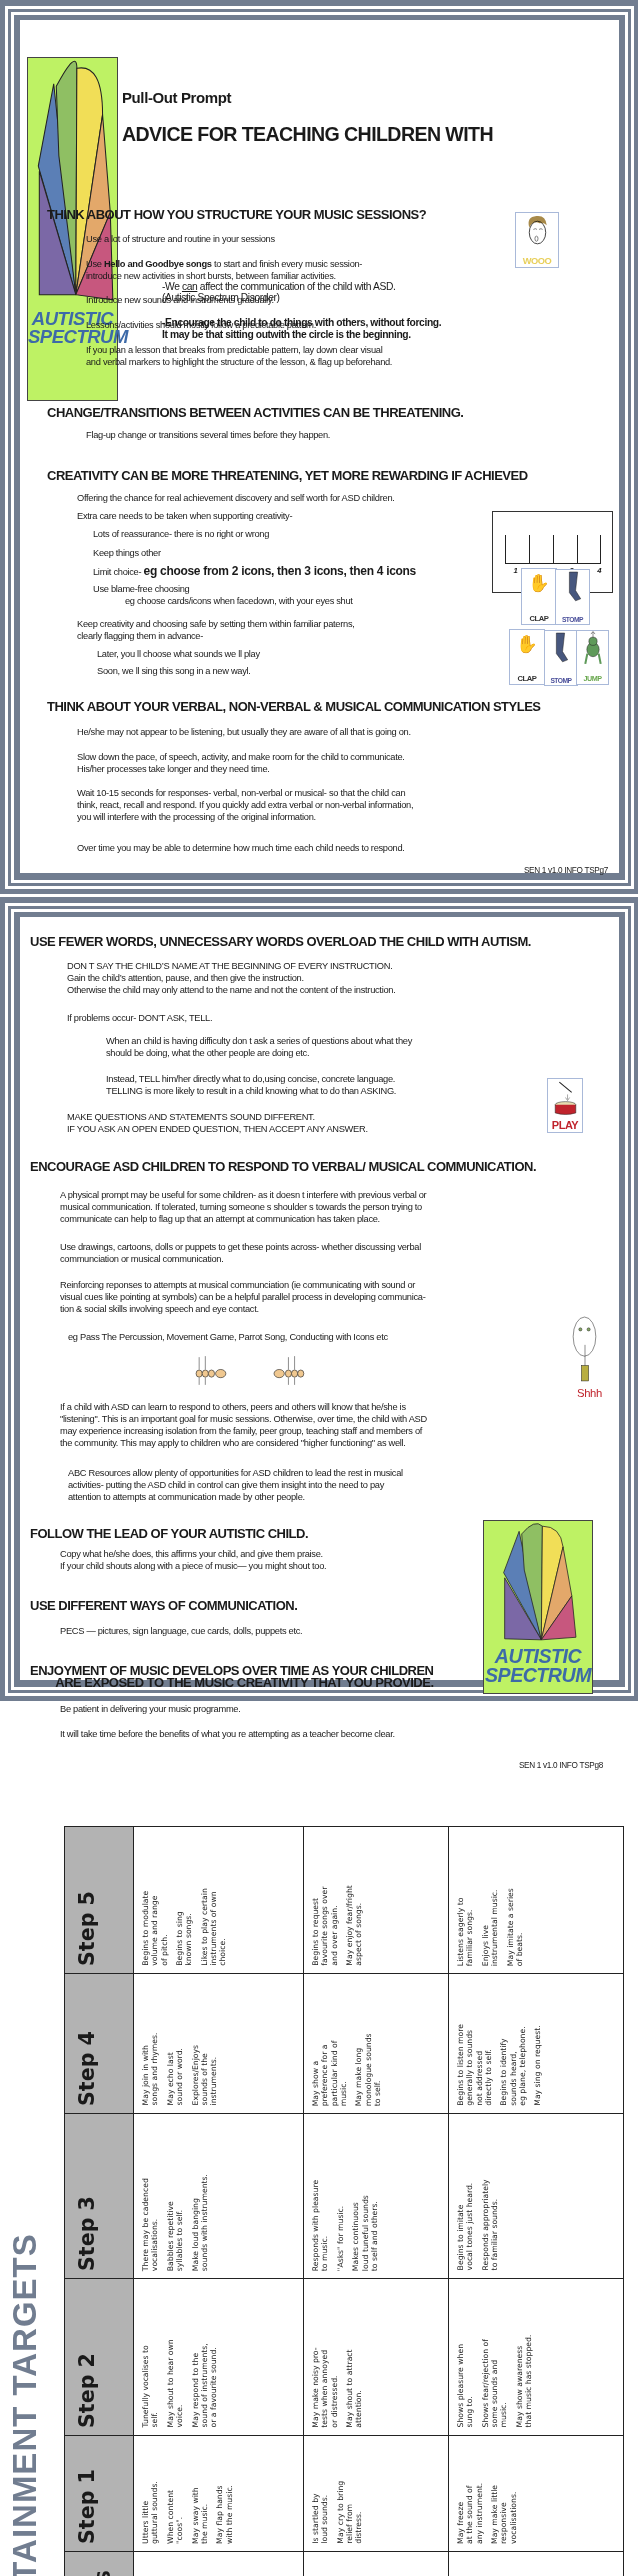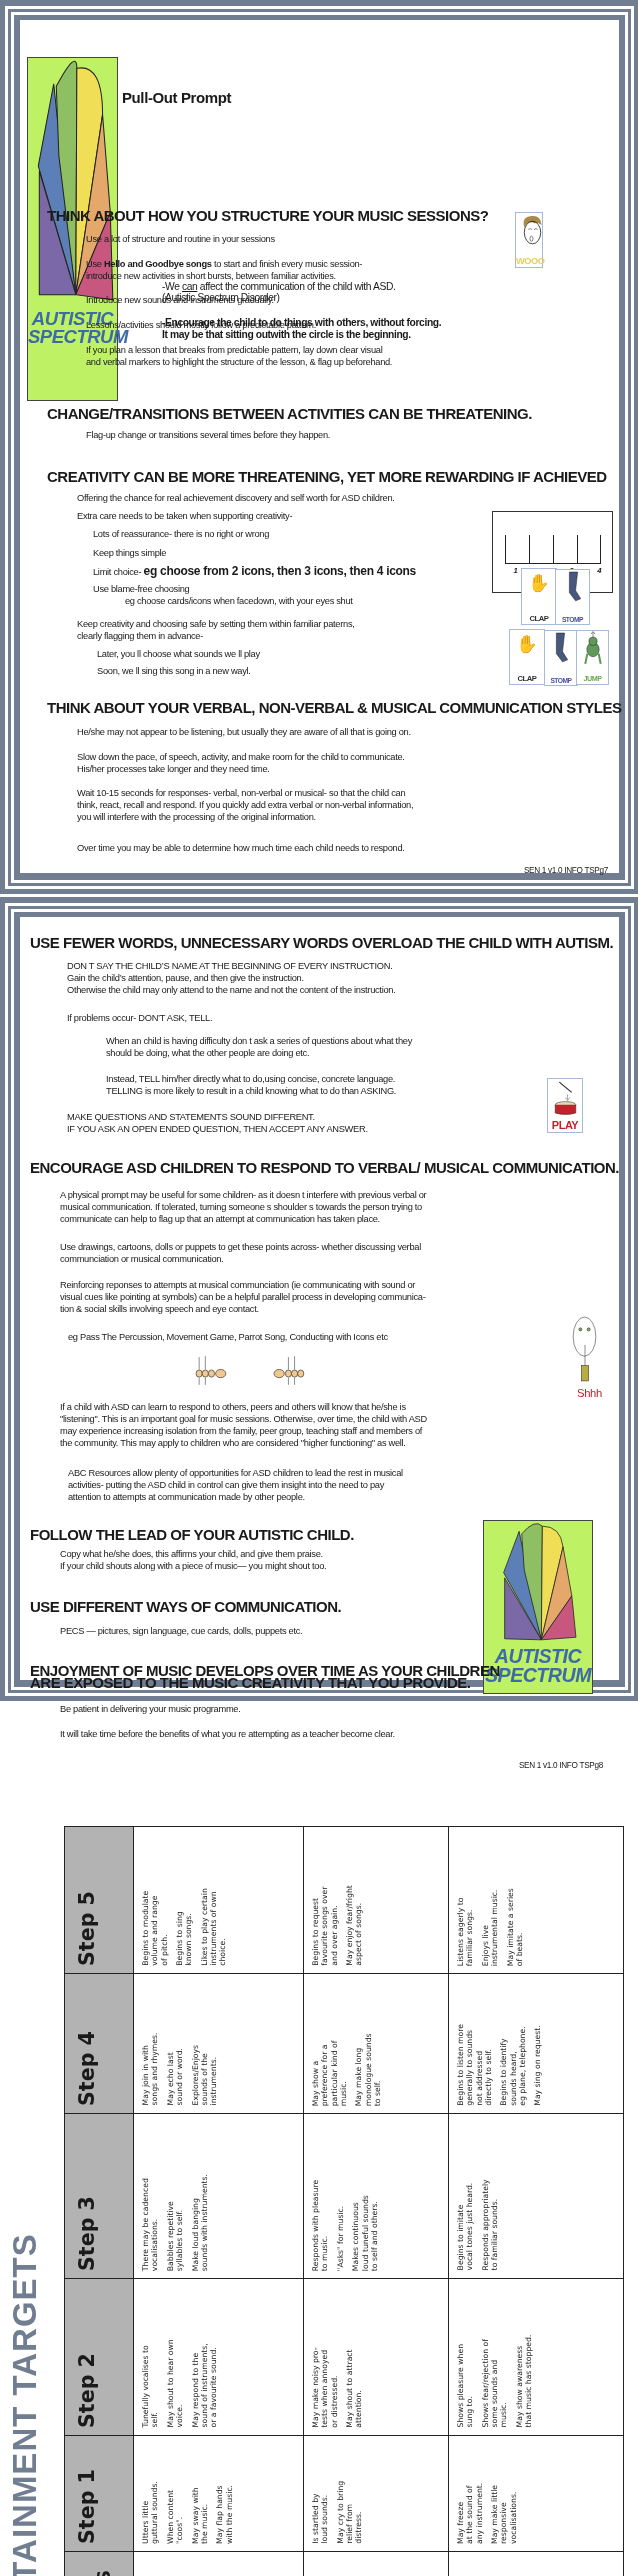--- a/index.html
+++ b/index.html
@@ -13,21 +13,21 @@
   .frame .b3 { position: absolute; inset: 12.4px 11.3px 11.3px 11.3px; background: #fff; }
   .frame .b4 { position: absolute; inset: 15px 14px 14px 14px; background: #717d90; }
   .frame .page { position: absolute; inset: 19.6px 20px 20.6px 20px; background: #fff; }
 
   #page1 { top: 0; height: 894px; }
   #page2 { top: 897px; height: 804px; }
 
   .abs { position: absolute; }
   .h-title { font-weight: bold; font-size: 15px; letter-spacing: -0.4px; }
   .h-main { font-weight: bold; font-size: 19.6px; line-height: 20.6px; letter-spacing: -0.6px; }
-  .sec-h { font-weight: bold; font-size: 15px; letter-spacing: -0.5px; white-space: nowrap; }
+  .sec-h { font-weight: bold; font-size: 13px; letter-spacing: -0.5px; white-space: nowrap; text-align: right; }
   .p { font-size: 9.3px; line-height: 12px; letter-spacing: -0.3px; white-space: nowrap; }
   .p b { font-weight: bold; }
   .small-b { font-weight: bold; font-size: 12px; letter-spacing: -0.3px; }
   .footer { font-size: 8.2px; letter-spacing: -0.3px; white-space: nowrap; }
 
   
   .logo { position: absolute; border: 0.5px solid #444; background: #bef264; }
   .logo svg { display: block; }
   .logo .logo-text { position: absolute; left: 0; right: 0; text-align: center; color: #3d6aa8; font-weight: bold; font-style: italic; letter-spacing: -0.5px; line-height: 0.95; }
 
@@ -70,20 +70,21 @@
     <polygon points="160,300 165,470 93,460" fill="#c7577e" stroke="#222" stroke-width="2"></polygon>
   </svg>
   <div class="logo-text" style="top:252px; font-size:18.5px;">
     <div>AUTISTIC</div>
     <div>SPECTRUM</div>
   </div>
 </div>
 
 <div class="abs h-title" style="left:122px; top:89px;">Pull-Out Prompt</div>
 <div class="abs h-main" style="left:122px; top:124px;">
+  <div>ADVICE FOR TEACHING CHILDREN WITH</div>
 </div>
 
 <div class="abs" style="left:162px; top:281px; font-size:10.3px; letter-spacing:-0.4px; line-height:11.3px;">
   <div style="font-weight:normal;"><span>-We </span><u>can</u><span> affect the communication of the child with ASD.</span></div>
   <div>(Autistic Spectrum Disorder)</div>
 </div>
 <div class="abs" style="left:162px; top:317px; font-size:10.3px; letter-spacing:-0.4px; line-height:12.4px; font-weight:bold;">
   <div>-Encourage the child to do things with others, without forcing.</div>
   <div> It may be that sitting outwith the circle is the beginning.</div>
 </div>
@@ -93,38 +94,38 @@
 <div class="abs p" style="left:86px; top:258px;">
   <div><span>Use </span><b>Hello and Goodbye songs</b><span> to start and finish every music session-</span></div>
   <div>introduce new activities in short bursts, between familiar activities.</div>
 </div>
 <div class="abs p" style="left:86px; top:294px;">Introduce new sounds and instruments gradually.</div>
 <div class="abs p" style="left:86px; top:319px;">Lessons/activities should mostly follow a predictable pattern.</div>
 <div class="abs p" style="left:86px; top:344px;">
   <div>If you plan a lesson that breaks from predictable pattern, lay down clear visual</div>
   <div>and verbal markers to highlight the structure of the lesson, &amp; flag up beforehand.</div>
 </div>
-<div class="card" style="left:515px; top:212px; width:28px; height:56px;text-align:right;">
+<div class="card" style="left:515px; top:212px; width:44px; height:56px;">
   <svg width="33" height="37" viewBox="0 0 64 72">
     <path d="M16,28 Q10,8 30,6 Q48,4 50,24 Q44,18 36,20 Q24,14 16,28Z" fill="#a88a4a"></path>
     <ellipse cx="32" cy="38" rx="16" ry="22" fill="none" stroke="#111" stroke-width="1.5"></ellipse>
     <path d="M24,32 q4,-3 7,0 M35,32 q4,-3 7,0" stroke="#111" fill="none"></path>
     <ellipse cx="30" cy="50" rx="3" ry="5" fill="none" stroke="#111"></ellipse>
   </svg>
   <div class="lbl" style="font-size:9.3px; color:#e8cf5a;">WOOO</div>
 </div>
 
 <div class="abs sec-h" style="left:47px; top:405px;">CHANGE/TRANSITIONS BETWEEN ACTIVITIES CAN BE THREATENING.</div>
 <div class="abs p" style="left:86px; top:429px;">Flag-up change or transitions several times before they happen.</div>
 
 <div class="abs sec-h" style="left:47px; top:468px;">CREATIVITY CAN BE MORE THREATENING, YET MORE REWARDING IF ACHIEVED</div>
 <div class="abs p" style="left:77px; top:492px;">Offering the chance for real achievement discovery and self worth for ASD children.</div>
 <div class="abs p" style="left:77px; top:510px;">Extra care needs to be taken when supporting creativity-</div>
 <div class="abs p" style="left:93px; top:528px;">Lots of reassurance- there is no right or wrong</div>
-<div class="abs p" style="left:93px; top:547px;">Keep things simple</div>
+<div class="abs p" style="left:93px; top:547px;">Keep things other</div>
 <div class="abs p" style="left:93px; top:565px;"><span>Limit choice- </span><b class="small-b">eg choose from 2 icons, then 3 icons, then 4 icons</b></div>
 <div class="abs p" style="left:93px; top:583px;">Use blame-free choosing</div>
 <div class="abs p" style="left:125px; top:595px;">eg choose cards/icons when facedown, with your eyes shut</div>
 <div class="abs p" style="left:77px; top:618px;">
   <div>Keep creativity and choosing safe by setting them within familiar paterns,</div>
   <div>clearly flagging them in advance-</div>
 </div>
 <div class="abs p" style="left:97px; top:648px;">Later, you ll choose what sounds we ll play</div>
 <div class="abs p" style="left:97px; top:665px;">Soon, we ll sing this song in a new wayl.</div>
 

